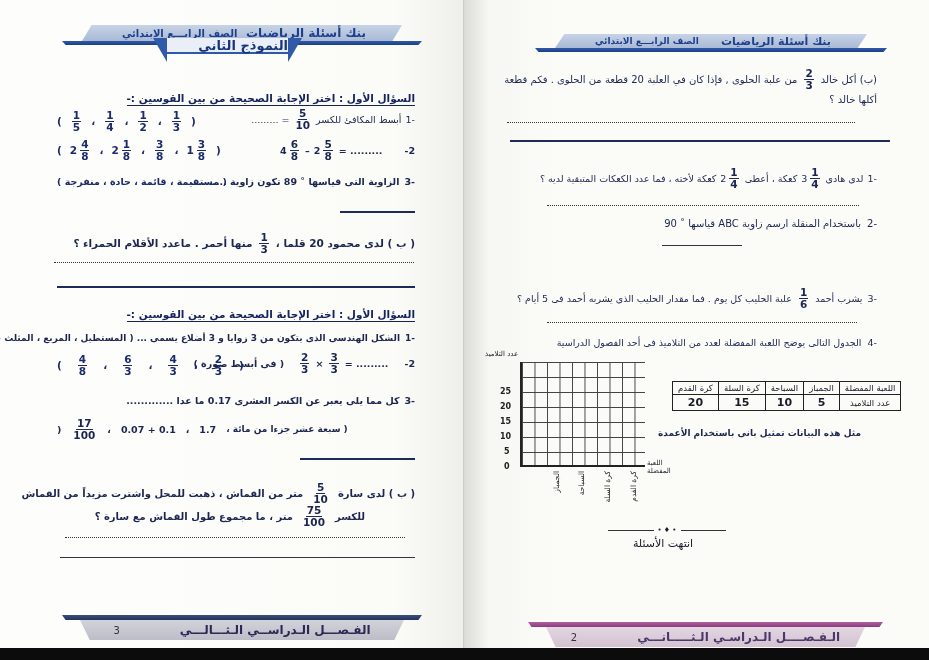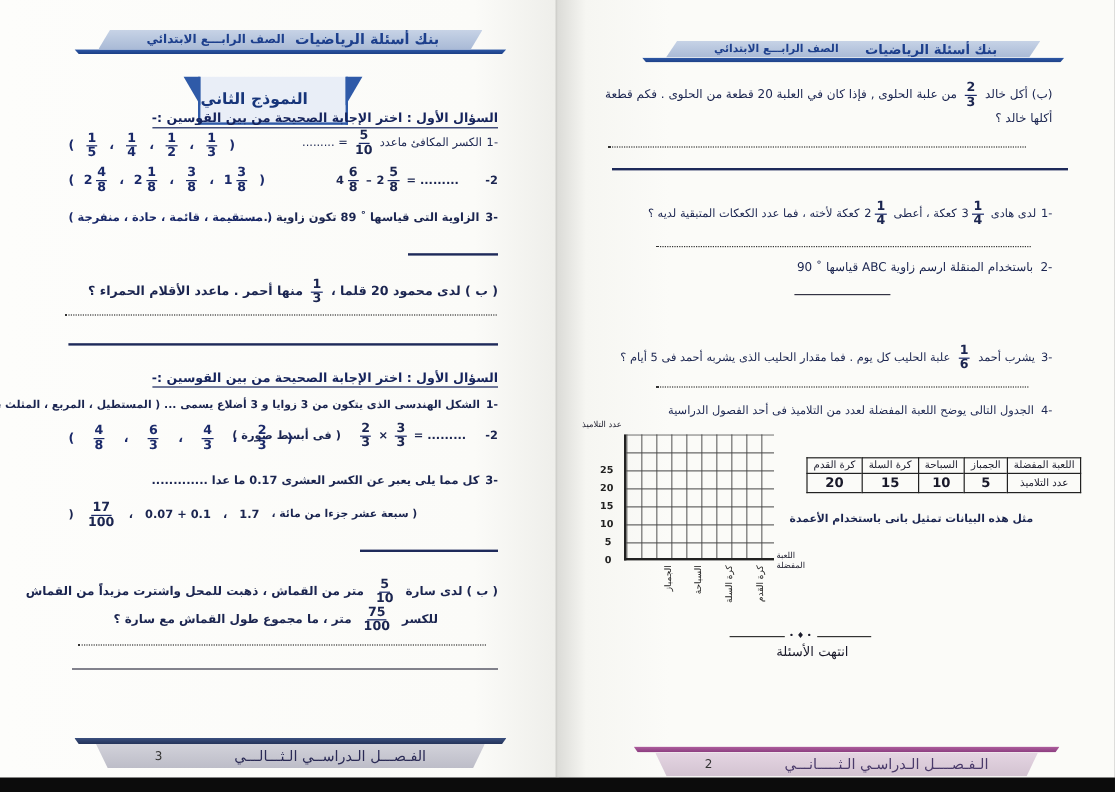--- a/index.html
+++ b/index.html
@@ -18,23 +18,23 @@
     position: absolute; left: 20px; right: 20px; top: 0; height: 16px;
     background: linear-gradient(180deg, #c7d3e6 0%, #a9bad6 100%);
     clip-path: polygon(3% 0, 100% 0, 97% 100%, 0 100%);
     display: flex; justify-content: space-between; align-items: center;
     padding: 0 36px 0 40px; direction: rtl;
   }
   .header .line { position: absolute; left: 0; right: 0; top: 16px; height: 4px; background: linear-gradient(180deg, #2f5aa8, #1c3f86); clip-path: polygon(0 0, 100% 0, 99% 100%, 1% 100%); }
   .header .title { font-weight: bold; font-size: 12px; color: #1d3f8c; }
   .header .grade { font-size: 10px; color: #1d3f8c; font-weight: bold; }
 
-  .model-tab { position: absolute; left: 165px; top: 64px; width: 125px; height: 40px;
+  .model-tab { position: absolute; left: 165px; top: 38px; width: 125px; height: 16px;
     background: #e9eef7; border: 2px solid #2f5aa8; border-top: none;
-    display: flex; align-items: center; justify-content: flex-start; }
+    display: flex; align-items: center; justify-content: flex-end; }
   .model-tab span { font-weight: bold; font-size: 13px; color: #17357a; }
   .model-tab:before { content: ""; position: absolute; left: -14px; top: 0; border-top: 24px solid #2f5aa8; border-left: 14px solid transparent; }
   .model-tab:after { content: ""; position: absolute; right: -14px; top: 0; border-top: 24px solid #2f5aa8; border-right: 14px solid transparent; }
 
   .rtl { direction: rtl; }
   .abs { position: absolute; }
   .q-title { font-weight: bold; font-size: 10.5px; color: #15235c; border-bottom: 1.5px solid #15235c; padding-bottom: 1px; white-space: nowrap; text-align: center; }
   .line-text { font-size: 9.5px; font-weight: bold; color: #1b2550; white-space: nowrap; }
   .line-text.normal { font-weight: normal; }
   .choices { font-size: 10.5px; font-weight: bold; color: #1b2a6a; white-space: nowrap; display: flex; align-items: center; gap: 8px; direction: ltr; }
@@ -45,21 +45,21 @@
   .dots { border-bottom: 1.5px dotted #333; height: 1px; }
   .rule { height: 2px; background: #1e2a5a; }
   .rule.thin { height: 1.2px; background: #334; }
 
   
   .footer { position: absolute; height: 28px; }
   .footer .line { position: absolute; left: 0; right: 0; top: 0; height: 5px; clip-path: polygon(0 0, 100% 0, 99% 100%, 1% 100%); }
   .footer .band { position: absolute; left: 18px; right: 18px; top: 5px; height: 20px;
     clip-path: polygon(0 0, 100% 0, 97% 100%, 3% 100%);
     display: flex; justify-content: center; align-items: center; gap: 60px; direction: rtl; }
-  .footer .label { font-size: 12px; font-weight: normal; color: #2a2a55; letter-spacing: 1px; }
+  .footer .label { font-size: 12px; font-weight: bold; color: #2a2a55; letter-spacing: 1px; }
   .footer .num { font-size: 10px; color: #333; }
 
   
   .grid-chart { position: absolute; }
   .grid-cell-area { position: absolute; border-left: 2px solid #222; border-bottom: 2px solid #222;
     background-image: linear-gradient(#444 1px, transparent 1px), linear-gradient(90deg, #444 1px, transparent 1px); }
   .ytick { position: absolute; font-size: 8px; font-weight: bold; color: #222; }
   .xcat { position: absolute; font-size: 7.5px; color: #222; writing-mode: vertical-rl; transform: rotate(180deg); white-space: nowrap; }
   table.data { border-collapse: collapse; direction: rtl; font-size: 8.5px; }
   table.data td { border: 1px solid #222; padding: 1px 5px; text-align: center; white-space: nowrap; }
@@ -84,21 +84,21 @@
     <div class="model-tab">
       <span>النموذج الثاني</span>
     </div>
 
     <div class="abs rtl" style="right:50px; top:87px;">
       <span class="q-title">السؤال الأول : اختر الإجابة الصحيحة من بين القوسين :-</span>
     </div>
 
     <div class="abs rtl line-text normal" style="right:50px; top:108px; display:flex; align-items:center; gap:4px;">
       <span>-1</span>
-      <span>الكسر المكافئ ماعدد</span>
+      <span>أبسط المكافئ للكسر</span>
       <span class="frac">
           <span class="n">5</span>
           <span class="d">10</span>
         </span>
       <span>= .........</span>
     </div>
     <div class="abs choices" style="left:57px; top:110px;">
       <span>(</span>
       <span class="frac">
           <span class="n">1</span>
@@ -389,21 +389,21 @@
       </tbody>
         </table>
     </div>
     <div class="abs rtl line-text" style="right:68px; top:428px; font-size:9px;">مثل هذه البيانات تمثيل بانى باستخدام الأعمدة</div>
 
     <div class="abs" style="left:143px; top:526px; width:118px; display:flex; align-items:center; gap:4px;">
       <div style="flex:1; height:1px; background:#333;"></div>
       <span style="font-size:7px;">• ♦ •</span>
       <div style="flex:1; height:1px; background:#333;"></div>
     </div>
-    <div class="abs" style="left:172px; top:537px; width:80px; text-align:center; font-size:11px; direction:rtl;">انتهت الأسئلة</div>
+    <div class="abs" style="left:158px; top:537px; width:80px; text-align:center; font-size:11px; direction:rtl;">انتهت الأسئلة</div>
 
     <div class="footer" style="left:63px; top:622px; width:355px;">
       <div class="line" style="background:linear-gradient(180deg,#b0609f,#8a3c7e);"></div>
       <div class="band" style="background:linear-gradient(180deg,#e4d5e2,#d3c3d1);">
         <span class="label" style="color:#4a3a6a;">الـفـصــــل الـدراسـي الـثـــــانـــي</span>
         <span class="num">2</span>
       </div>
     </div>
   </div>
 </div>

